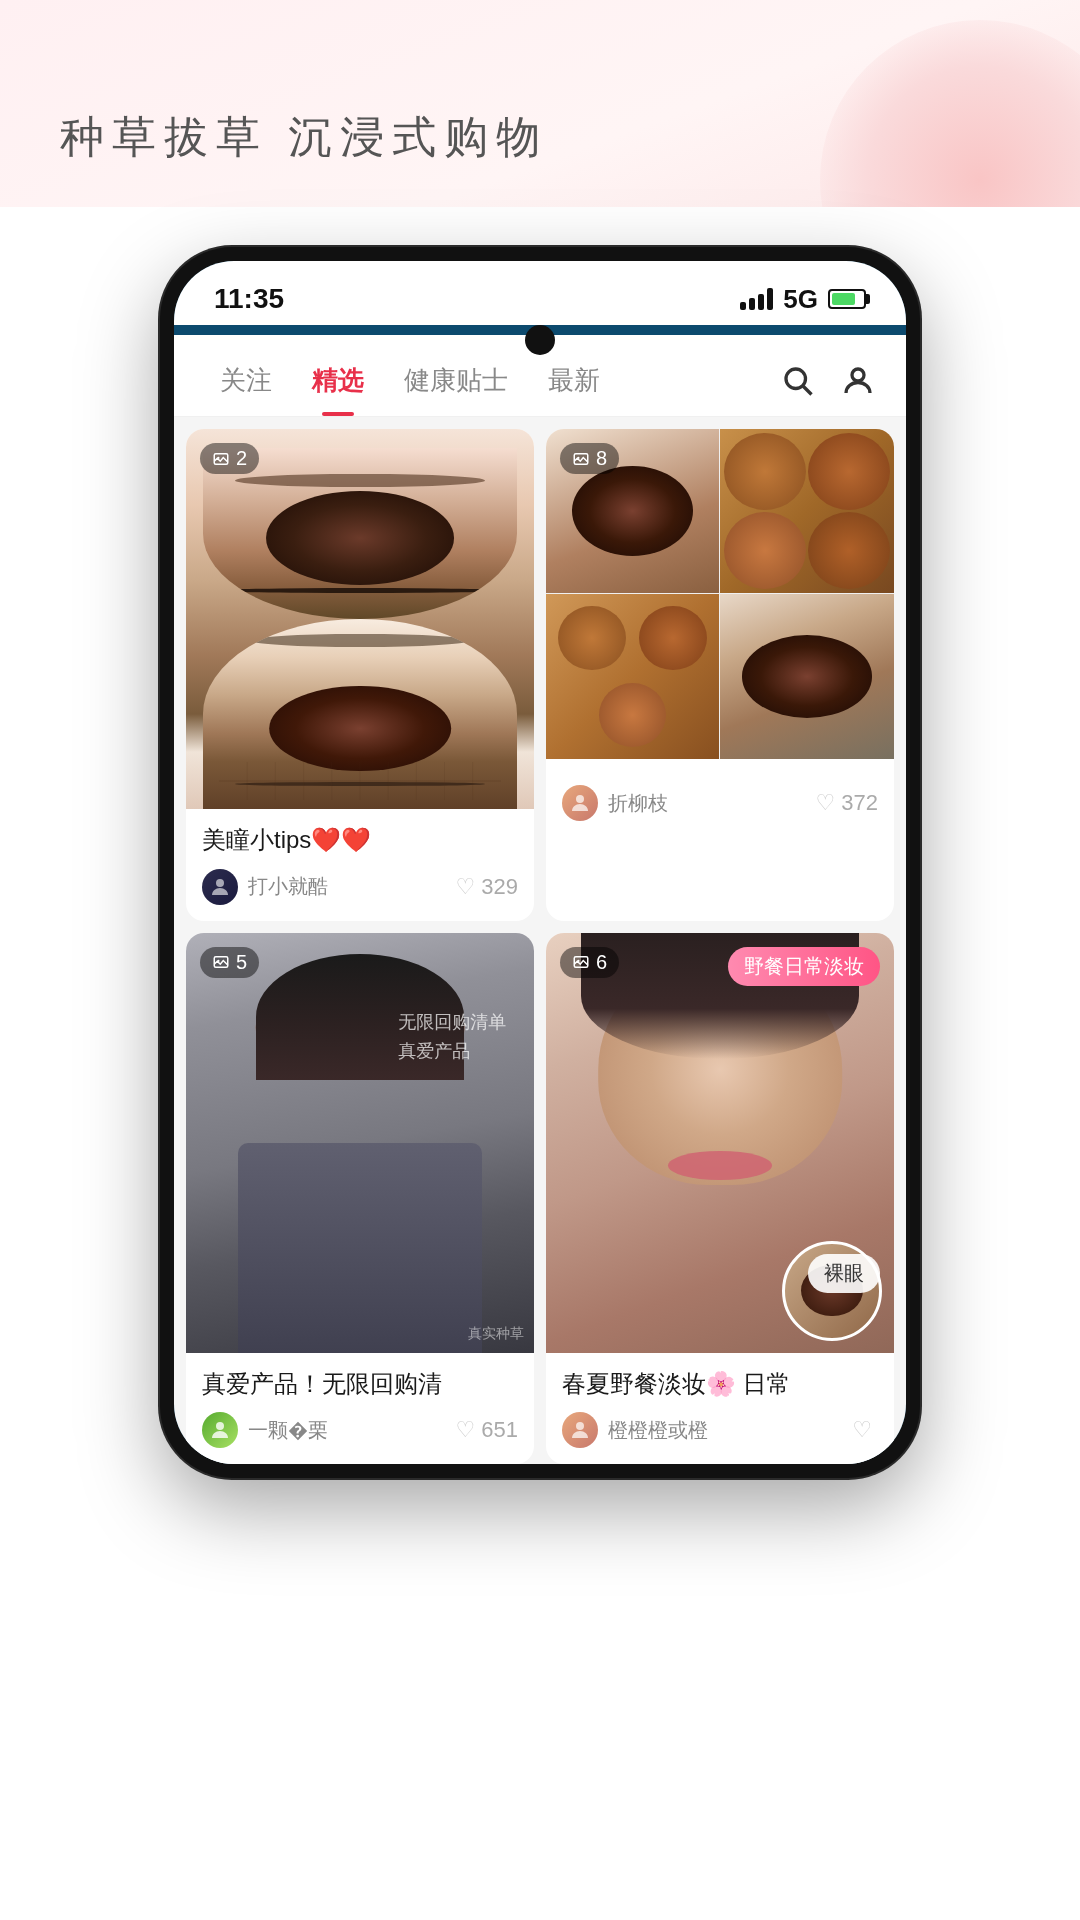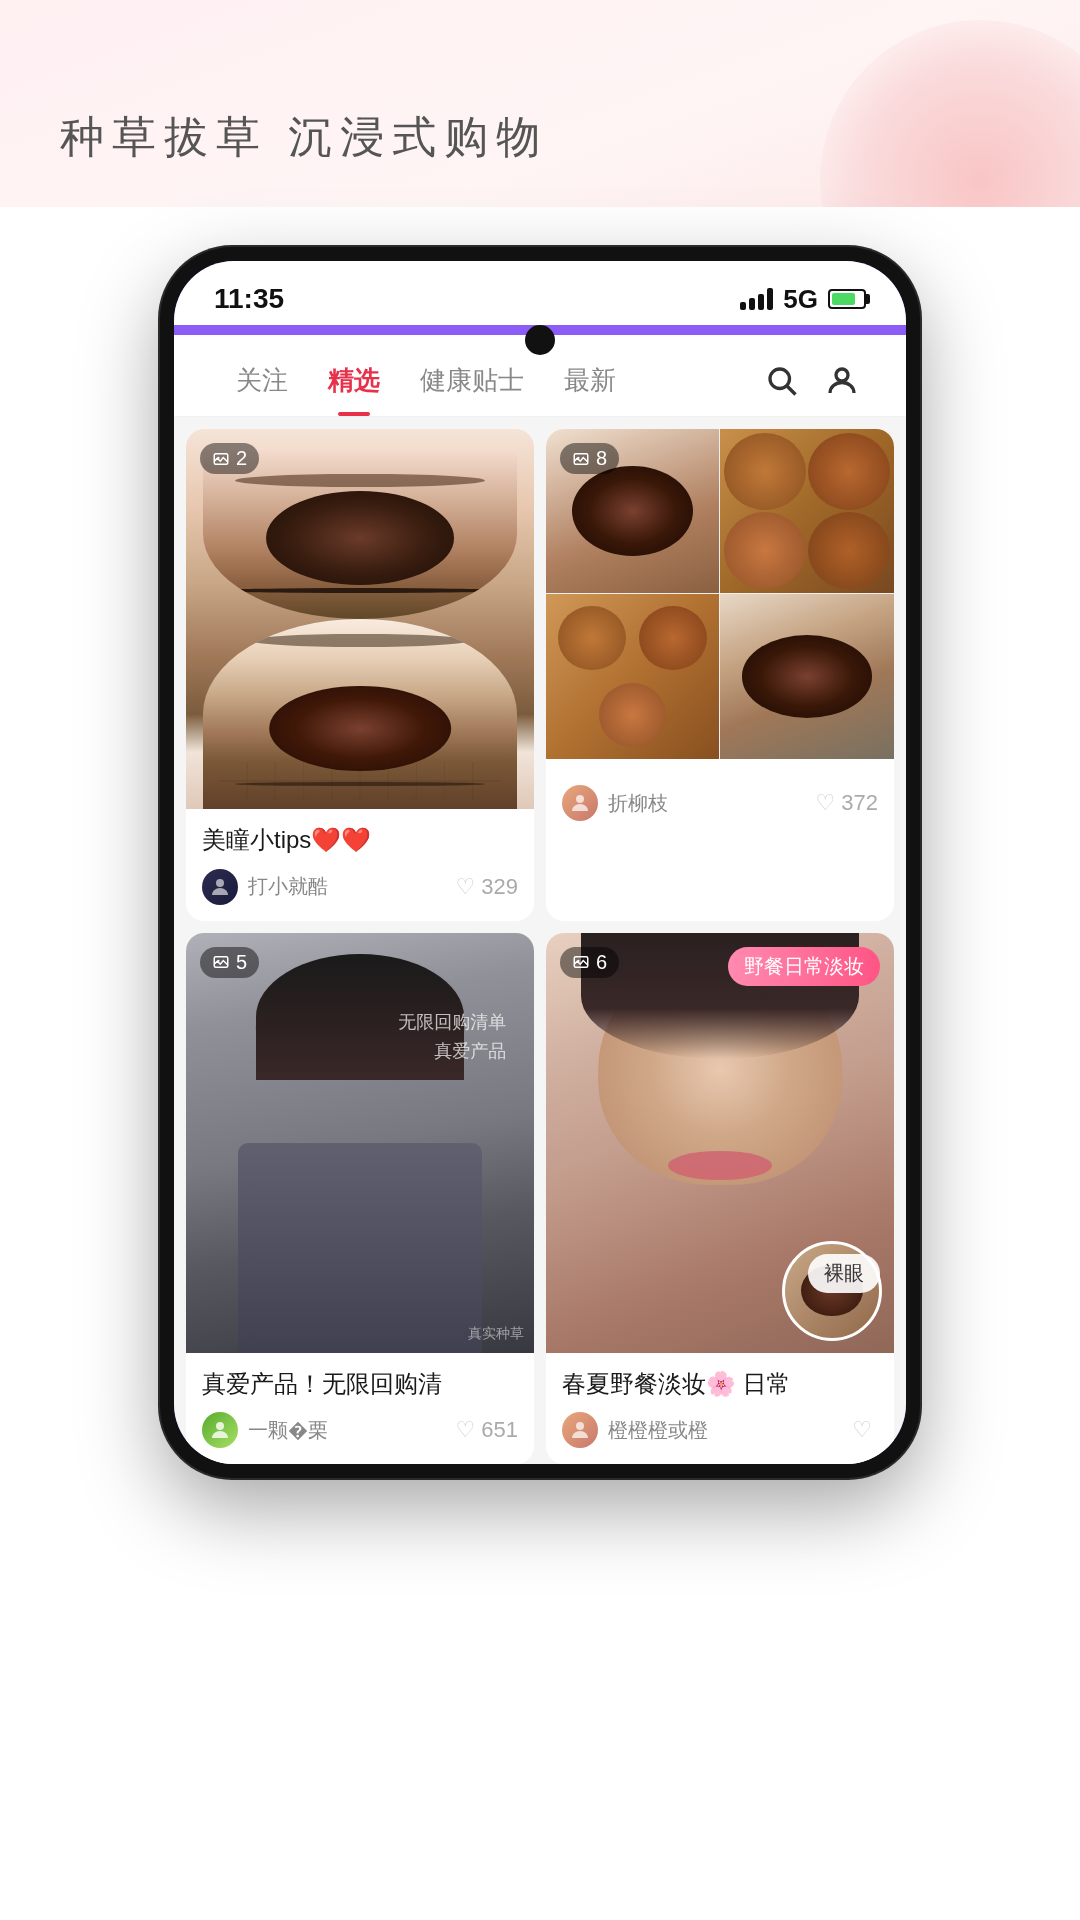--- a/index.html
+++ b/index.html
@@ -61,21 +61,21 @@
       width: 760px;
       background: #111;
       border-radius: 72px;
       padding: 14px;
       box-shadow:
         0 0 0 2px #2a2a2a,
         0 30px 80px rgba(0,0,0,0.35);
       position: relative;
     }
     .phone-screen {
-      background: #8b5cf6;
+      background: #0c4a6e;
       border-radius: 60px;
       overflow: hidden;
       position: relative;
     }
 
     
     .status-bar {
       background: #fff;
       display: flex;
       justify-content: space-between;
@@ -152,21 +152,21 @@
       background: #111;
       border-radius: 50%;
       z-index: 10;
     }
 
     
     .nav-tabs {
       background: #fff;
       display: flex;
       align-items: center;
-      padding: 20px 42px 10px;
+      padding: 20px 26px 10px;
       border-bottom: 1px solid #f0f0f0;
       margin-top: 10px;
     }
     .nav-tab {
       font-size: 26px;
       color: #888;
       padding: 8px 20px;
       cursor: pointer;
       white-space: nowrap;
     }
@@ -506,21 +506,21 @@
         <div class="feed-card">
           <div class="card-image" style="height:420px;position:relative;">
             <div style="width:100%;height:100%;background:linear-gradient(170deg,#b0b0b8 0%,#909098 20%,#787880 50%,#585860 70%,#383840 100%);position:relative;overflow:hidden;">
 
               <div style="position:absolute;top:10%;left:50%;transform:translateX(-50%);width:60%;height:25%;background:radial-gradient(ellipse,#c8a890 0%,#a07868 40%,#785848 100%);border-radius:50%;"></div>
 
               <div style="position:absolute;top:5%;left:20%;right:20%;height:30%;background:linear-gradient(180deg,#1a1a1a 0%,#2a2020 50%,#3a2828 100%);border-radius:50% 50% 0 0;"></div>
 
               <div style="position:absolute;bottom:0;left:15%;right:15%;height:50%;background:linear-gradient(180deg,#606070 0%,#505060 50%,#404050 100%);border-radius:10px 10px 0 0;"></div>
 
-              <div style="position:absolute;top:18%;right:8%;font-size:18px;color:rgba(255,255,255,0.7);text-align:right;line-height:1.6;">
+              <div style="position:absolute;top:18%;right:8%;font-size:18px;color:rgba(255,255,255,0.7);text-align:left;line-height:1.6;">
                 <div>无限回购清单</div>
                 <div>真爱产品</div>
               </div>
 
               <div style="position:absolute;bottom:10px;right:10px;font-size:14px;color:rgba(255,255,255,0.5);">真实种草</div>
             </div>
             <div class="photo-count-badge">
               <svg viewBox="0 0 24 24" fill="white">
                   <rect x="3" y="5" width="18" height="14" rx="2" fill="none" stroke="white" stroke-width="2"></rect>
                   <circle cx="8.5" cy="10.5" r="1.5" fill="white"></circle>

